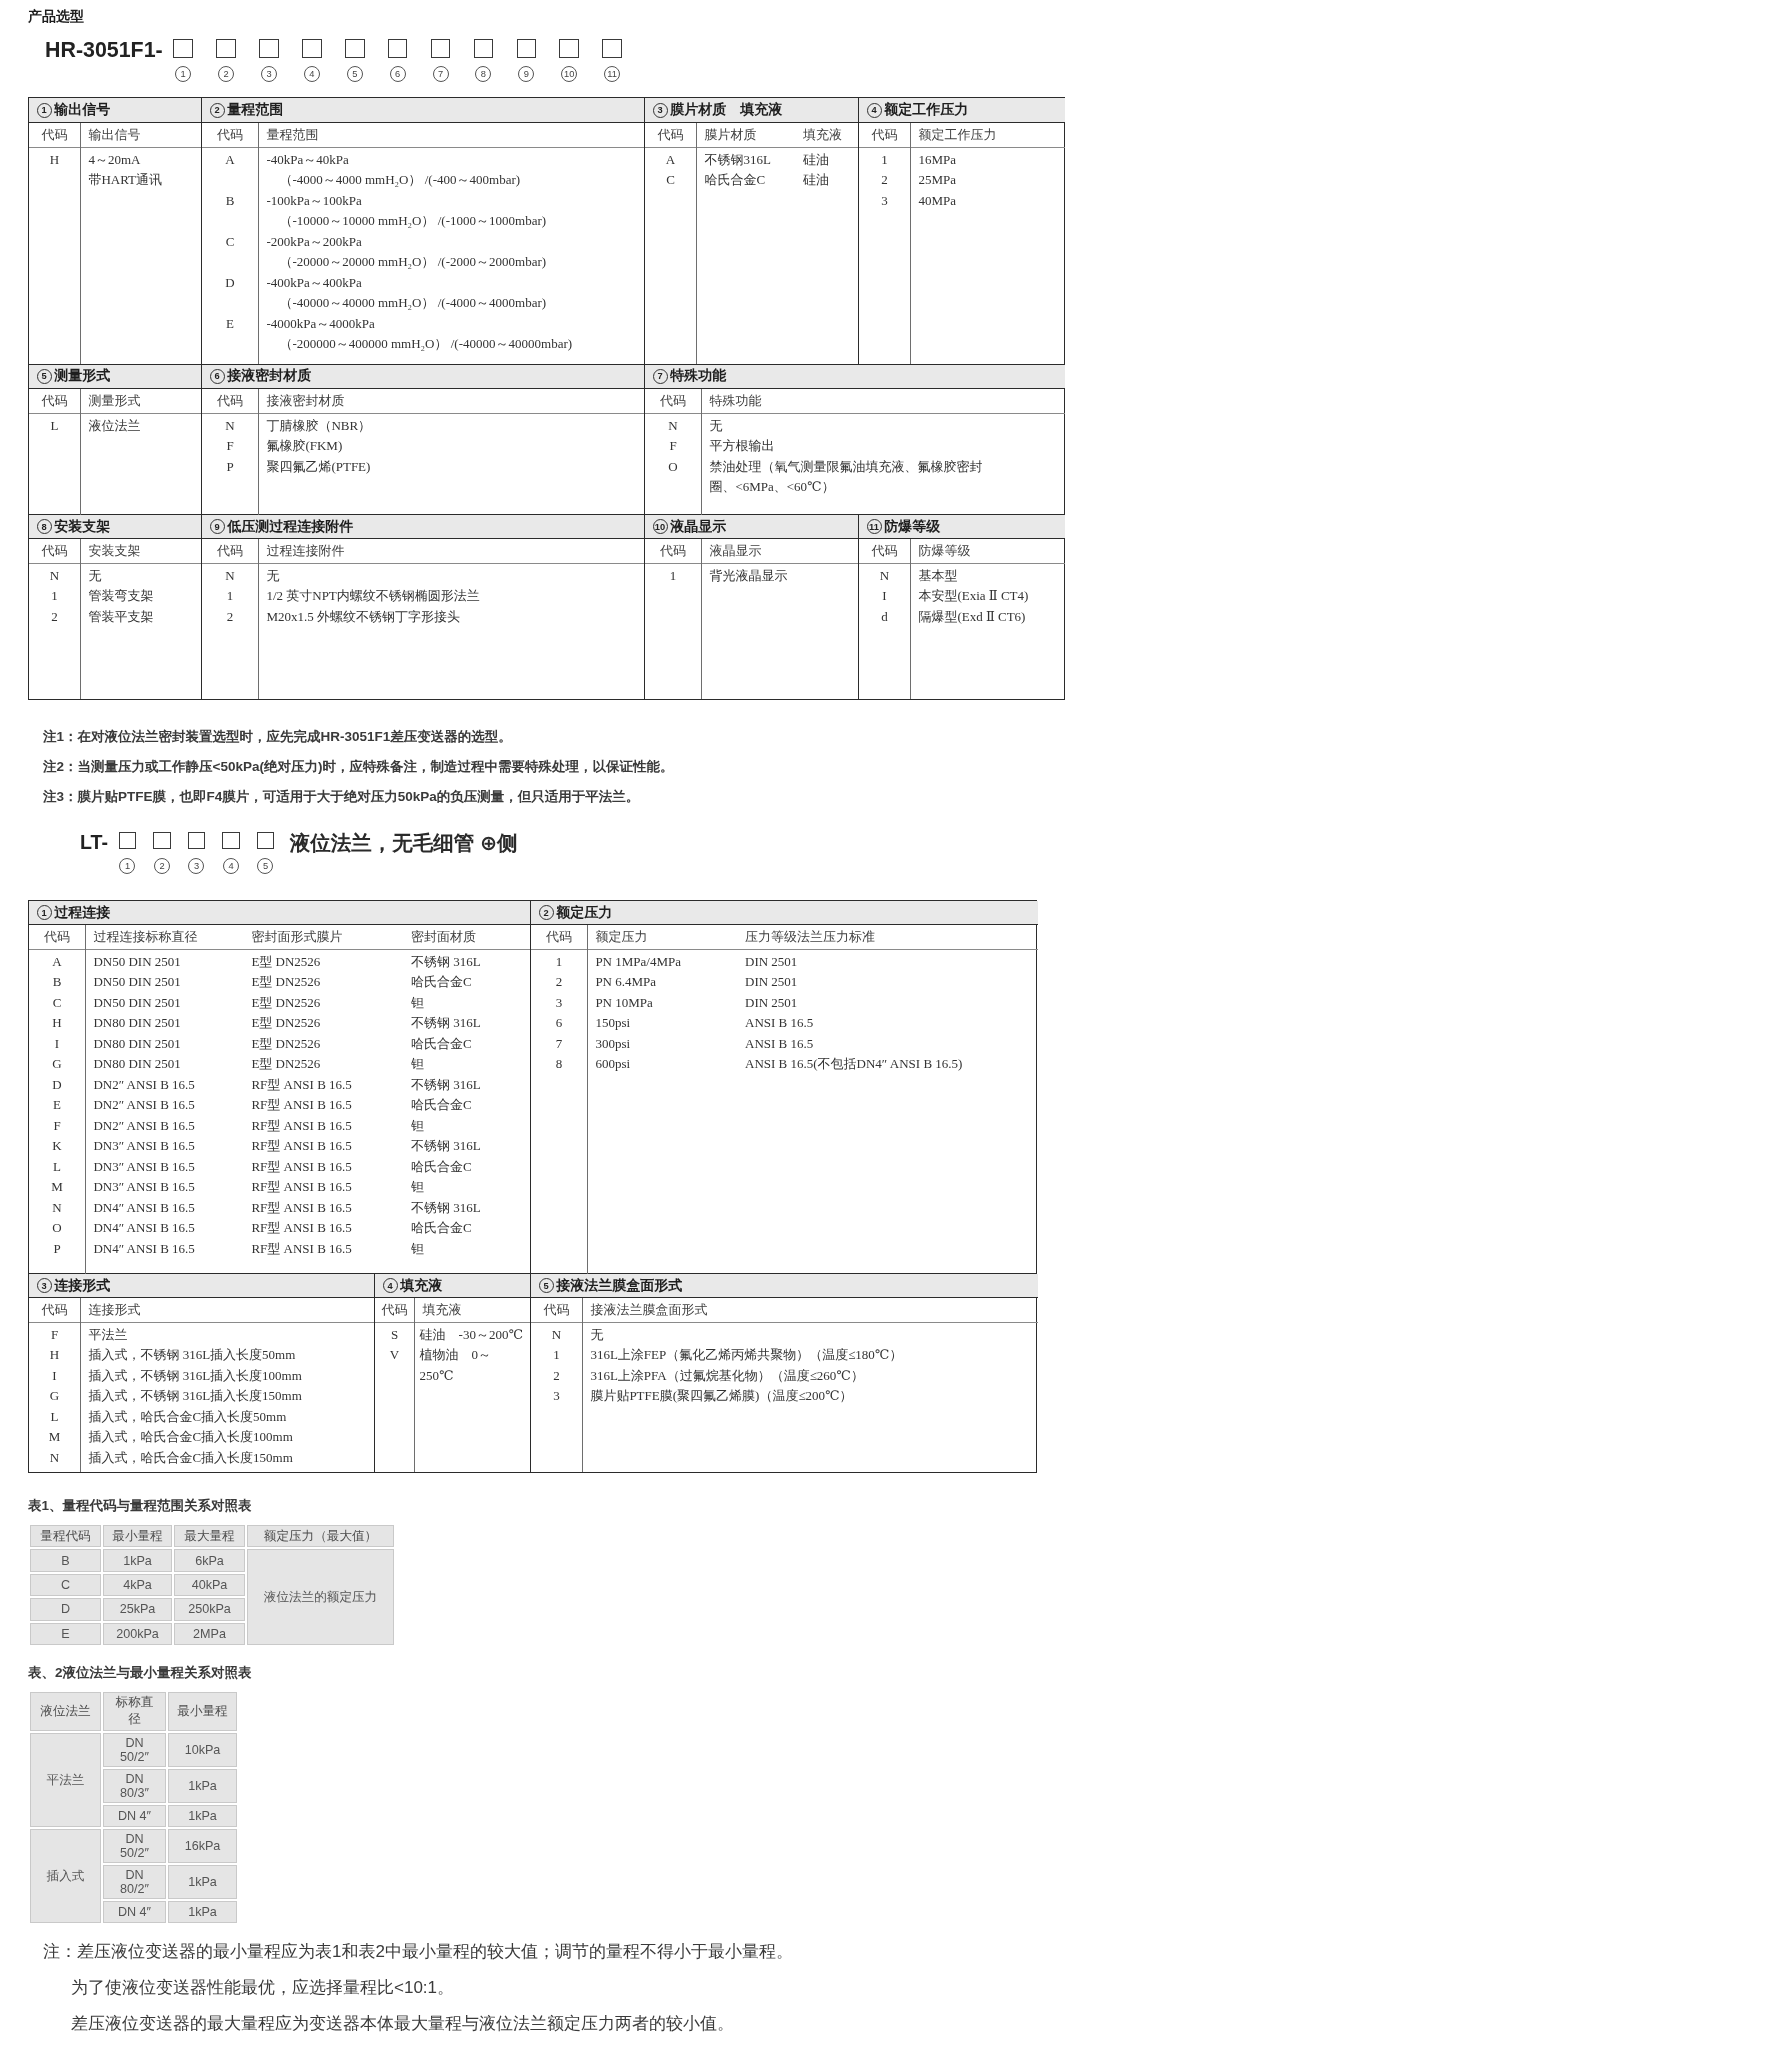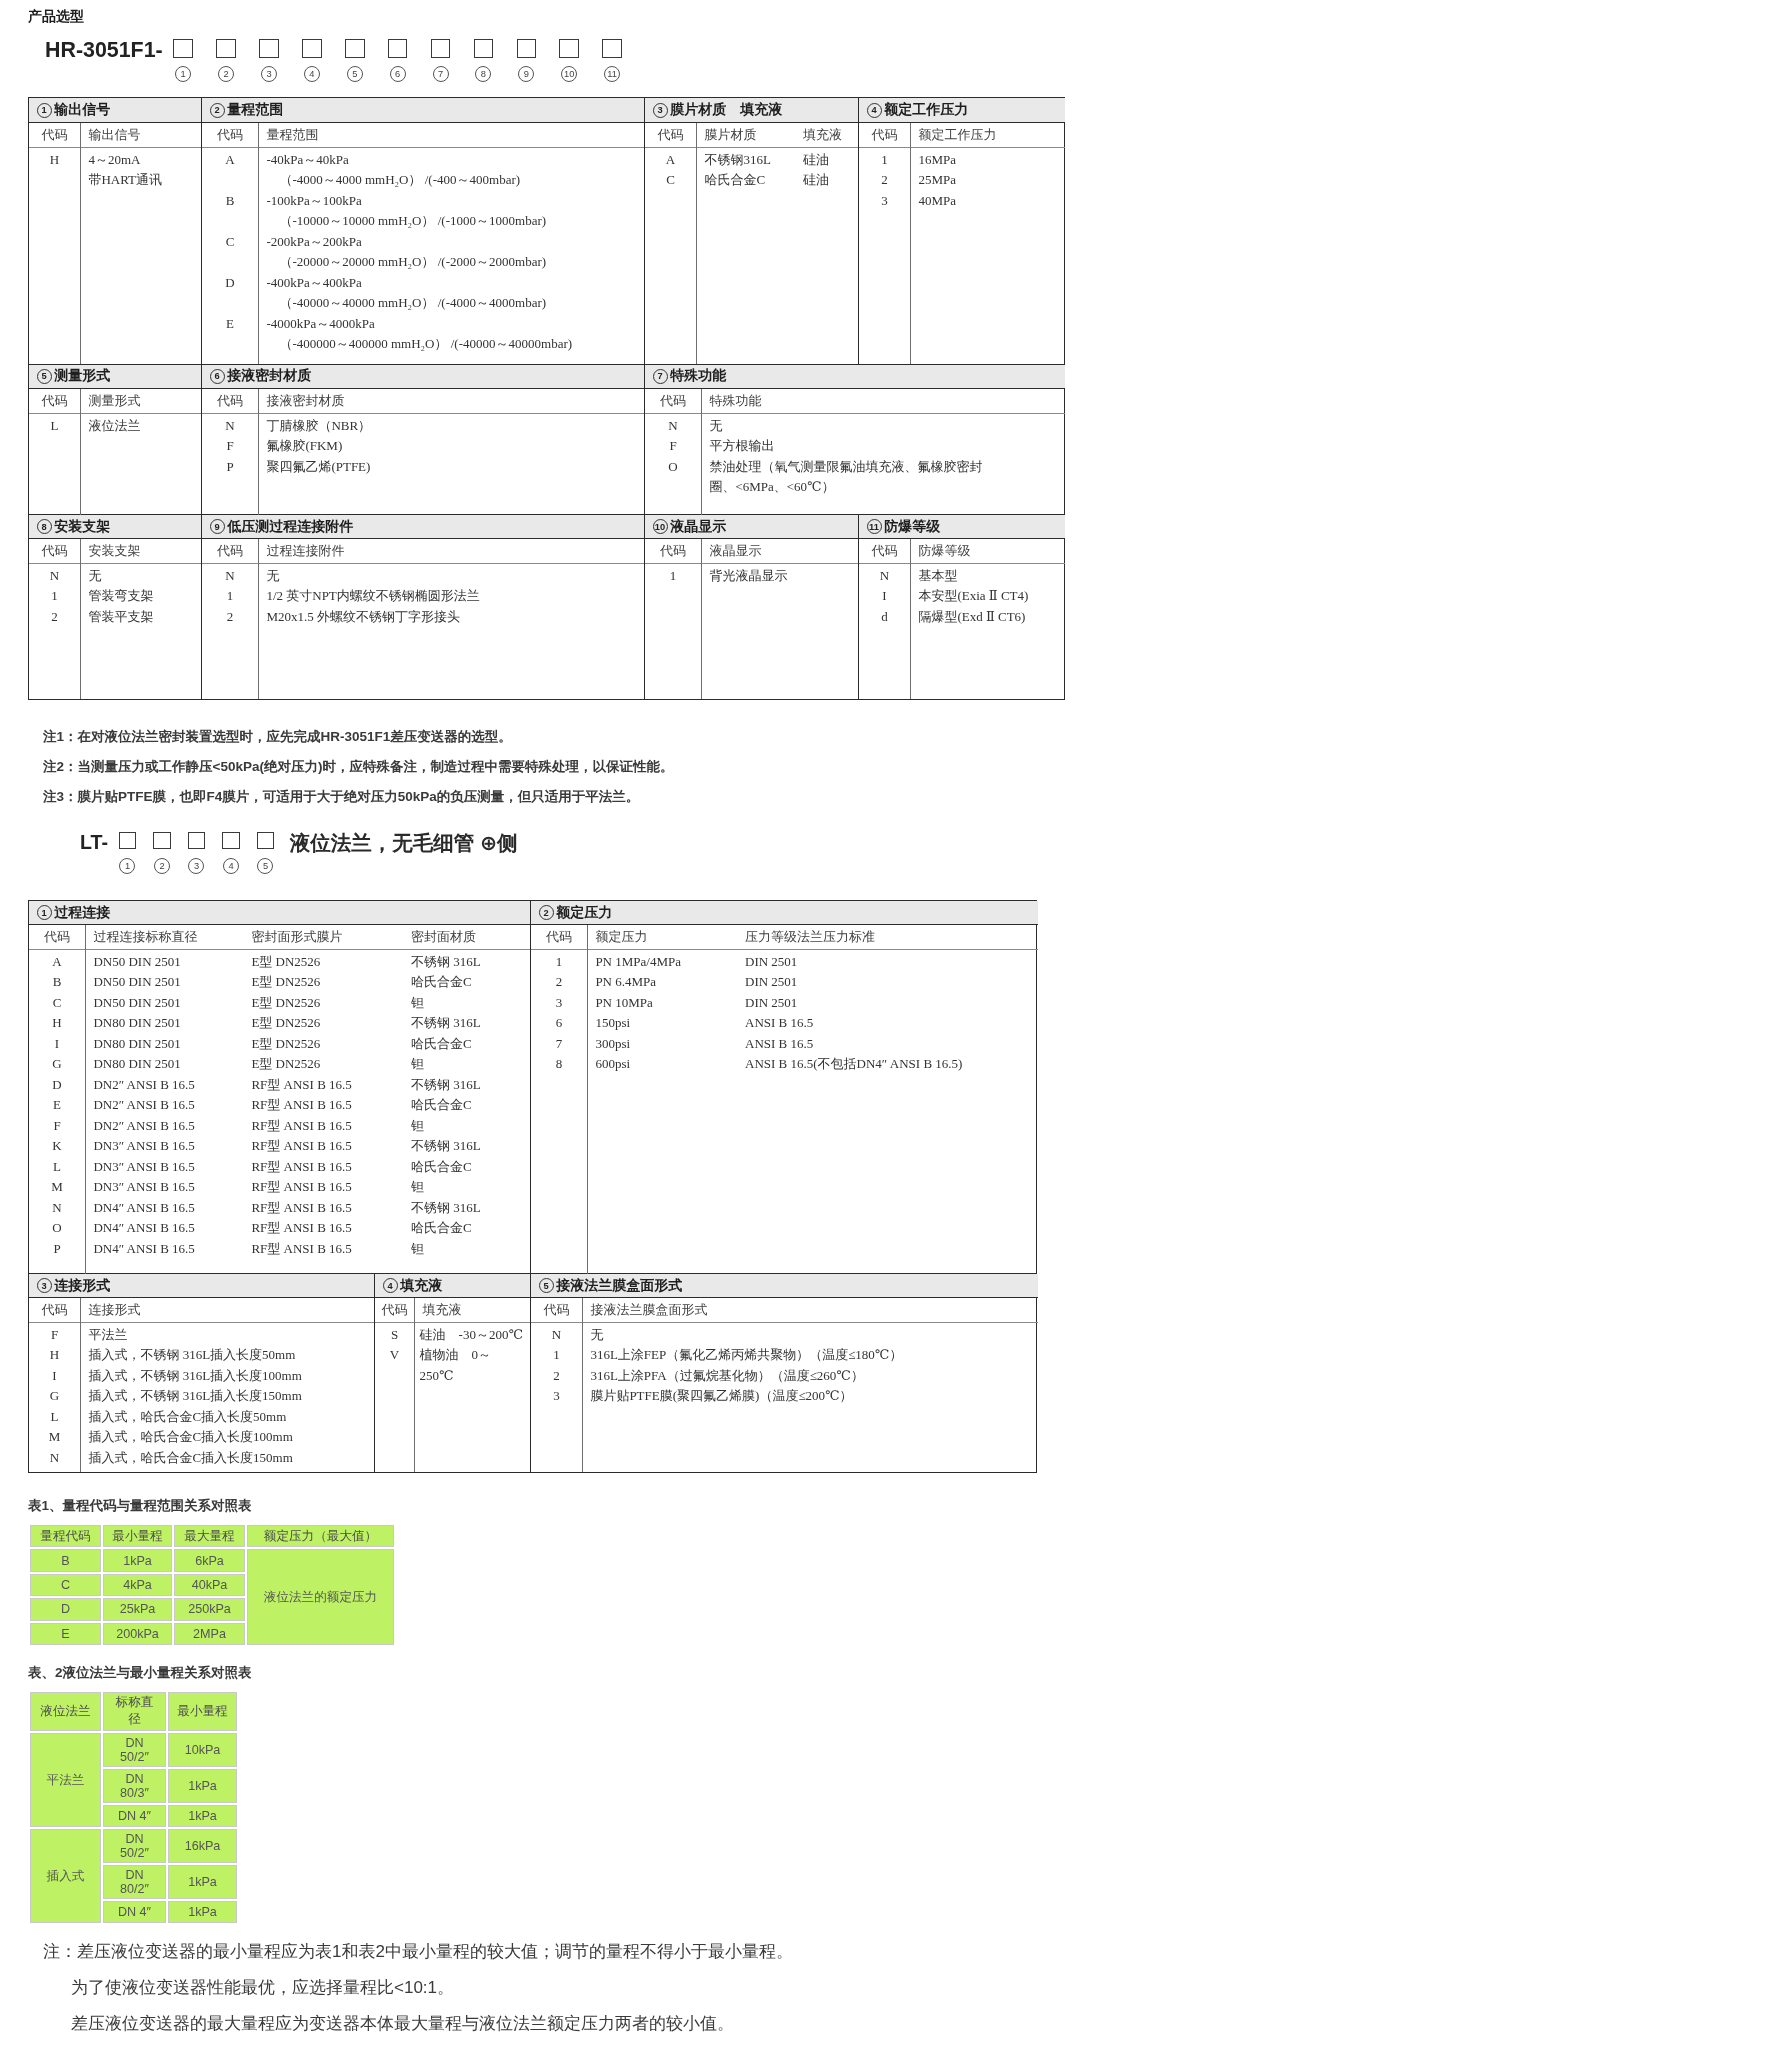--- a/index.html
+++ b/index.html
@@ -55,21 +55,21 @@
   .lt-line { display:flex; align-items:flex-start; margin:26px 0 0 52px; }
   .lt-prefix { font-family:"Liberation Sans","DejaVu Sans",sans-serif; font-weight:bold; font-size:19.6px; color:#222; margin-right:9.3px; line-height:20.5px; }
   .lt-line .pos { width:20.5px; margin-right:14px; }
   .lt-line .model-box { width:17.7px; height:17.7px; }
   .lt-caption { font-family:"Liberation Sans","DejaVu Sans",sans-serif; font-weight:bold; font-size:20.5px; color:#2a2a2a; line-height:22.4px; }
 
   
   .ref-block { margin-top:24px; font-family:"Liberation Sans","DejaVu Sans",sans-serif; }
   .ref-title { font-weight:bold; font-size:13.5px; color:#3a3a3a; margin-bottom:7.5px; }
   table.ref { border-collapse:separate; border-spacing:2.8px; font-size:12.6px; color:#555; }
-  table.ref td, table.ref th { border:0.9px solid #c9c9c9; background:#bef264; padding:1.9px 7.5px; height:22.4px; text-align:center; font-weight:normal; vertical-align:middle; }
+  table.ref td, table.ref th { border:0.9px solid #c9c9c9; background:#e5e5e5; padding:1.9px 7.5px; height:22.4px; text-align:center; font-weight:normal; vertical-align:middle; }
   table.ref th { color:#4c4c4c; }
   .ref .merged { width:147px; }
   .final-notes { margin:15px 0 0 15px; font-family:"Liberation Sans","DejaVu Sans",sans-serif; font-weight:normal; font-size:17px; color:#3a3a3a; }
   .final-notes .note-line { margin-bottom:13px; }
   .final-notes .note-line + .note-line { padding-left:28px; }
 </style>
 </head>
 <body>
 
 <div class="content">
@@ -207,21 +207,21 @@
                 <span class="val-col">
                   <span style="display:block">-400kPa～400kPa</span>
                   <span style="display:block" class="alt">（-40000～40000 mmH₂O） /(-4000～4000mbar)</span>
                 </span>
               </div>
 
               <div class="row">
                 <span class="code-col">E</span>
                 <span class="val-col">
                   <span style="display:block">-4000kPa～4000kPa</span>
-                  <span style="display:block" class="alt">（-400000～400000 mmH₂O） /(-40000～40000mbar)</span>
+                  <span style="display:block" class="alt">（-200000～400000 mmH₂O） /(-40000～40000mbar)</span>
                 </span>
               </div>
             </div>
         </div>
       </div>
 
       <div class="sec" style="--w:214px; --cw:51px">
         <div class="sec-head">
           <span class="circ">3</span>
           <span>膜片材质　填充液</span>

